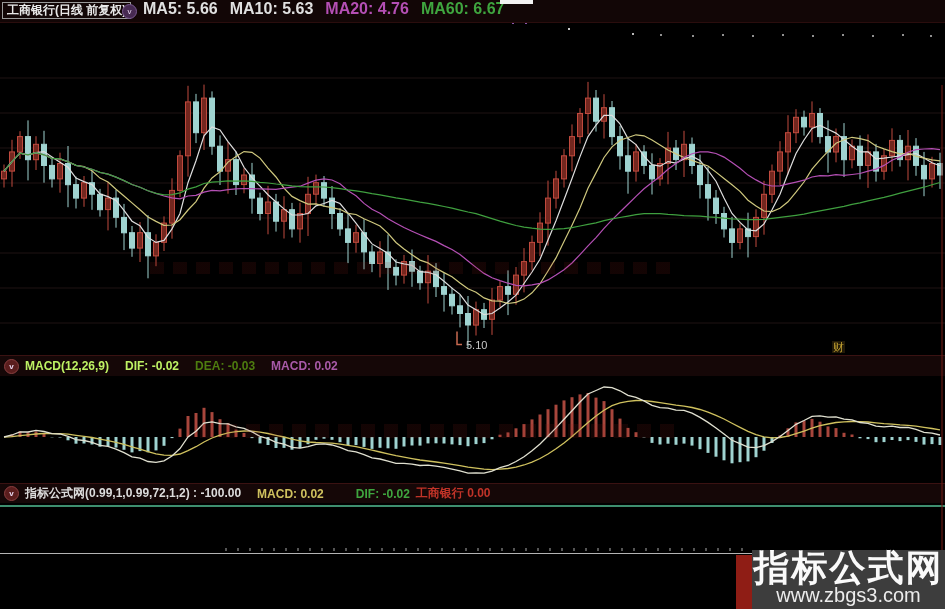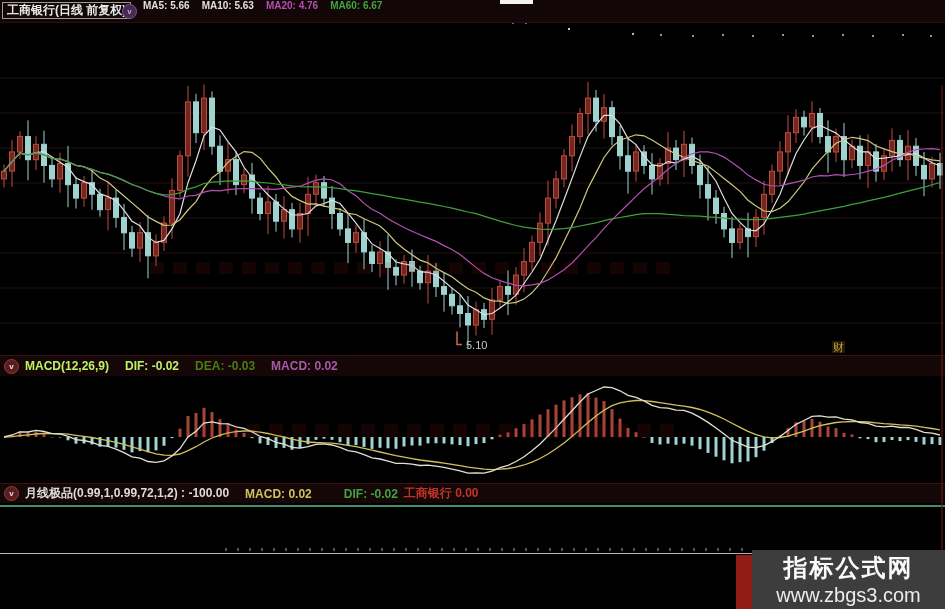--- a/index.html
+++ b/index.html
@@ -7,21 +7,21 @@
          font-family:"Liberation Sans",sans-serif;}
   
   #topbar{position:absolute;left:0;top:0;width:945px;height:22px;background:#120606;
           border-bottom:1px solid #2a0d0d;display:flex;align-items:center;}
   #title-box{position:absolute;left:2px;top:2px;height:15px;line-height:15px;padding:0 4px;
              border:1px solid #9a9a9a;color:#e8e8e8;font-size:12px;font-weight:bold;white-space:nowrap;}
   .drop-icon{width:13px;height:13px;border-radius:50%;display:inline-flex;align-items:center;justify-content:center;
              font-size:8px;color:#e8d8f0;flex:0 0 auto;}
   #topbar .drop-icon{position:absolute;left:122px;top:4px;background:#472a52;border:1px solid #7a5a92;}
   #ma-labels{position:absolute;left:143px;top:0;height:18px;display:flex;align-items:flex-start;gap:12px;
-             font-size:10px;font-weight:bold;white-space:nowrap;}
+             font-size:16px;font-weight:bold;white-space:nowrap;}
   .ma5,.ma10{color:#e0e0e0}.ma20{color:#b44fb4}.ma60{color:#3fa53f}
   #white-strip{position:absolute;left:500px;top:0;width:33px;height:4px;background:#f2f2f2;}
   
   .panel-header{position:absolute;left:0;width:945px;background:#150707;border-top:1px solid #3a1212;
                 display:flex;align-items:center;font-size:12px;font-weight:bold;white-space:nowrap;}
   #macd-header{top:355px;height:20px;}
   #jx-header{top:483px;height:19px;}
   .panel-header .drop-icon{margin:0 6px 0 4px;background:#5a1d1d;border:1px solid #8a4040;}
   .hgap{display:inline-block;width:16px;}
   .difw{color:#bef264}.deay{color:#4d7c0f}.macdp{color:#a85aa8}
@@ -34,21 +34,21 @@
   #right-border{position:absolute;left:941px;top:85px;width:2px;height:465px;background:rgba(110,25,20,.55);}
   .smudge{position:absolute;opacity:.5;background:repeating-linear-gradient(90deg,rgba(140,30,25,.28) 0 14px,transparent 14px 23px);}
   #smudge-main{left:150px;top:262px;width:520px;height:12px;}
   #smudge-macd{left:200px;top:424px;width:480px;height:14px;}
   #fin-badge{position:absolute;left:832px;top:341px;font-size:11px;color:#c8a632;background:#221a08;
              padding:0 1px;line-height:12px;}
   
   #wm-stripe{position:absolute;left:736px;top:555px;width:16px;height:54px;background:#8f1d15;}
   #wm-box{position:absolute;left:752px;top:550px;width:193px;height:59px;background:#3d3d3d;
           display:flex;flex-direction:column;align-items:center;justify-content:center;}
-  #wm-line1{color:#fafafa;font-size:24px;font-weight:bold;letter-spacing:2px;line-height:30px;}
+  #wm-line1{color:#fafafa;font-size:36px;font-weight:bold;letter-spacing:2px;line-height:30px;}
   #wm-line2{color:#ececec;font-size:20px;line-height:24px;text-align:right;}
   
   #chart-svg{position:absolute;left:0;top:0;width:945px;height:609px;}
 </style>
 </head>
 <body>
 
 <div id="stage">
 
   <svg id="chart-svg">
@@ -485,21 +485,21 @@
     <span class="hgap"></span>
     <span class="difw">DIF: -0.02</span>
     <span class="hgap"></span>
     <span class="deay">DEA: -0.03</span>
     <span class="hgap"></span>
     <span class="macdp">MACD: 0.02</span>
   </div>
 
   <div id="jx-header" class="panel-header">
     <span class="drop-icon">v</span>
-    <span class="jxw">月线极品(0.99,1,0.99,72,1,2) : -100.00</span>
+    <span class="jxw">指标公式网(0.99,1,0.99,72,1,2) : -100.00</span>
     <span class="hgap"></span>
     <span class="jxy">MACD: 0.02</span>
     <span class="hgap"></span>
       <span class="hgap"></span>
     <span class="jxg">DIF: -0.02</span>
     <span class="hgap" style="width:6px"></span>
     <span class="jxr">工商银行 0.00</span>
   </div>
 
   <div id="flat-line"></div>

